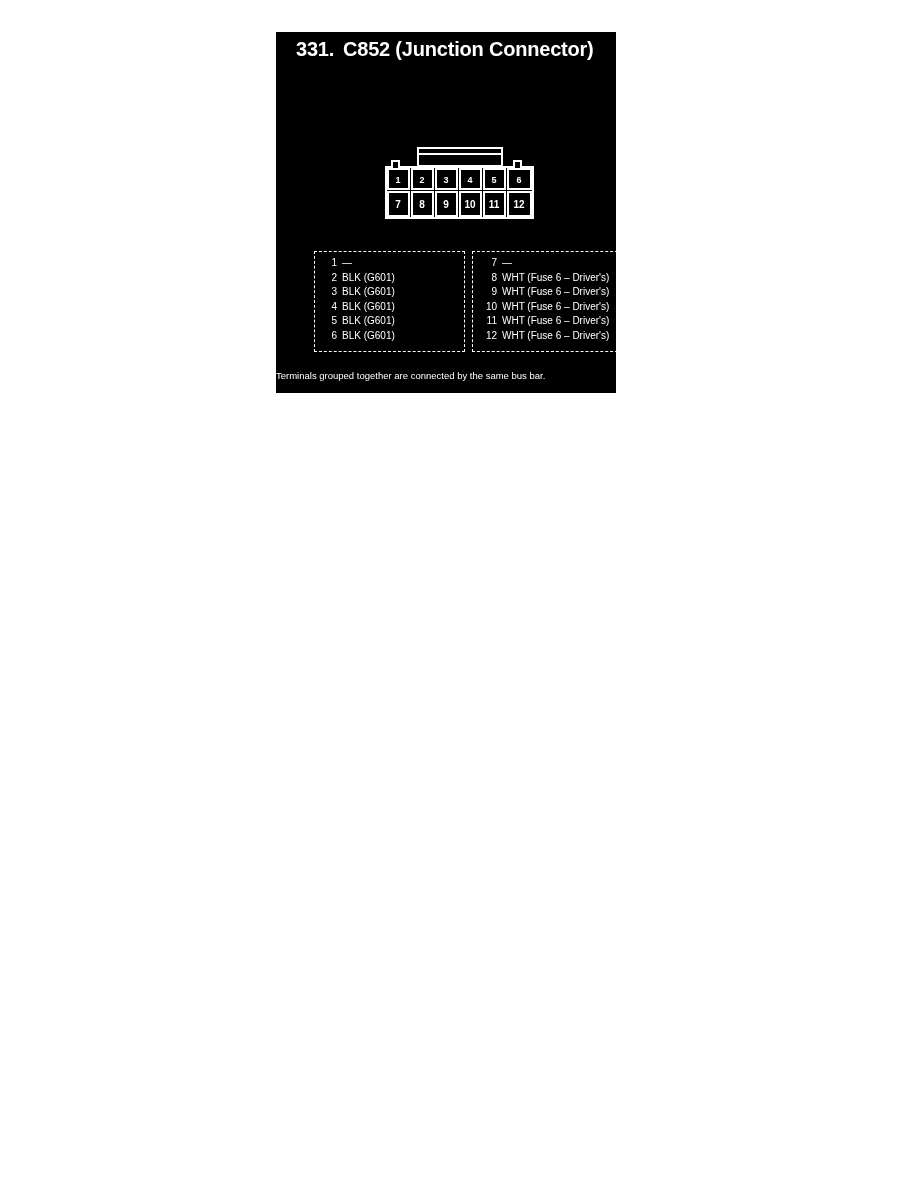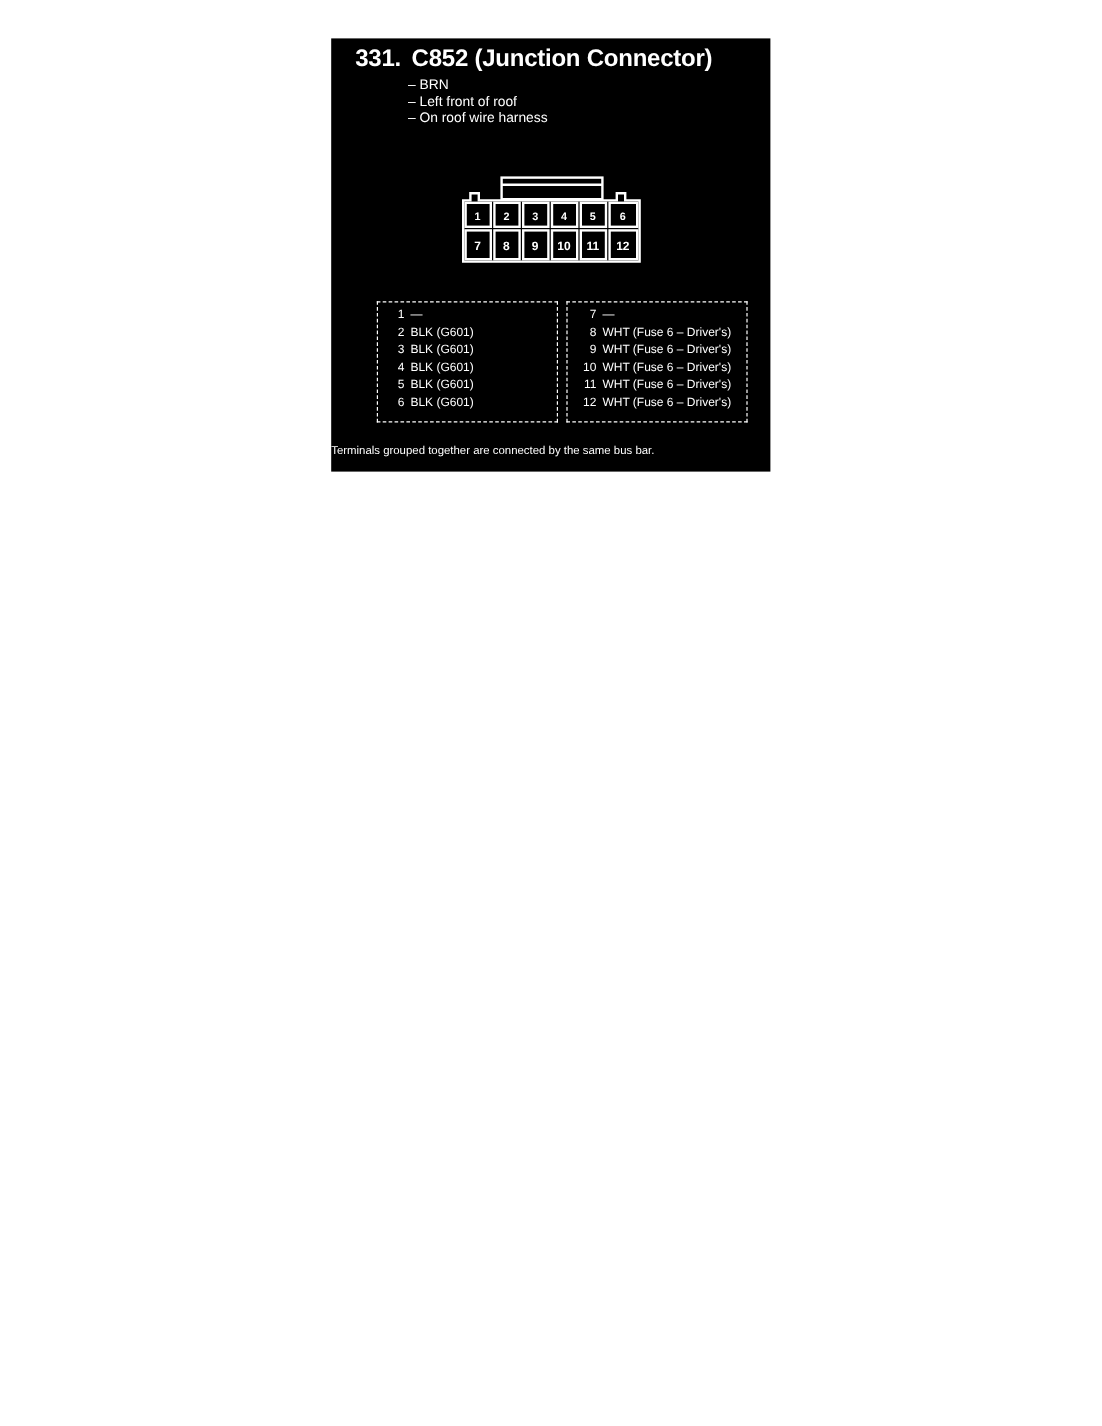--- a/index.html
+++ b/index.html
@@ -1,18 +1,18 @@
 <!DOCTYPE html>
 <html><head>
 <meta charset="utf-8">
 <style>
   html, body { margin: 0; padding: 0; background: #ffffff; }
   body { width: 918px; height: 1188px; position: relative; font-family: "Liberation Sans", sans-serif; }
   .panel {
-    position: absolute; left: 276px; top: 32px; width: 366px; height: 361px;
+    position: absolute; left: 276px; top: 32px; width: 340px; height: 361px;
     background: #000000; color: #ffffff;
   }
   .title {
     position: absolute; left: 20px; top: 6px; font-size: 20px; font-weight: bold;
     white-space: nowrap; letter-spacing: -0.2px;
   }
   .title .num { display: inline-block; width: 47px; }
   .attrs { position: absolute; left: 64px; top: 32px; font-size: 11.5px; line-height: 14px; }
   .attrs div { white-space: nowrap; }
   .connector { position: absolute; left: 0; top: 0; }
@@ -30,25 +30,20 @@
   }
 </style>
 </head>
 <body>
 
 <div class="panel">
   <div class="title">
     <span class="num">331.</span><span>C852 (Junction Connector)</span>
   </div>
 
-  <div class="attrs">
-    <div>– BRN</div>
-    <div>– Left front of roof</div>
-    <div>– On roof wire harness</div>
-  </div>
 
   <svg class="connector" width="366" height="200">
     <g fill="none" stroke="#ffffff" stroke-width="2">
 
       <rect x="142" y="116" width="84" height="18"></rect>
       <line x1="142" y1="122" x2="226" y2="122"></line>
 
       <path d="M110,135 L116,135 L116,129 L123,129 L123,135 L238,135 L238,129 L245,129 L245,135 L257,135 L257,186 L110,186 Z"></path>
     </g>
     <g fill="#000000" stroke="#ffffff" stroke-width="2">

